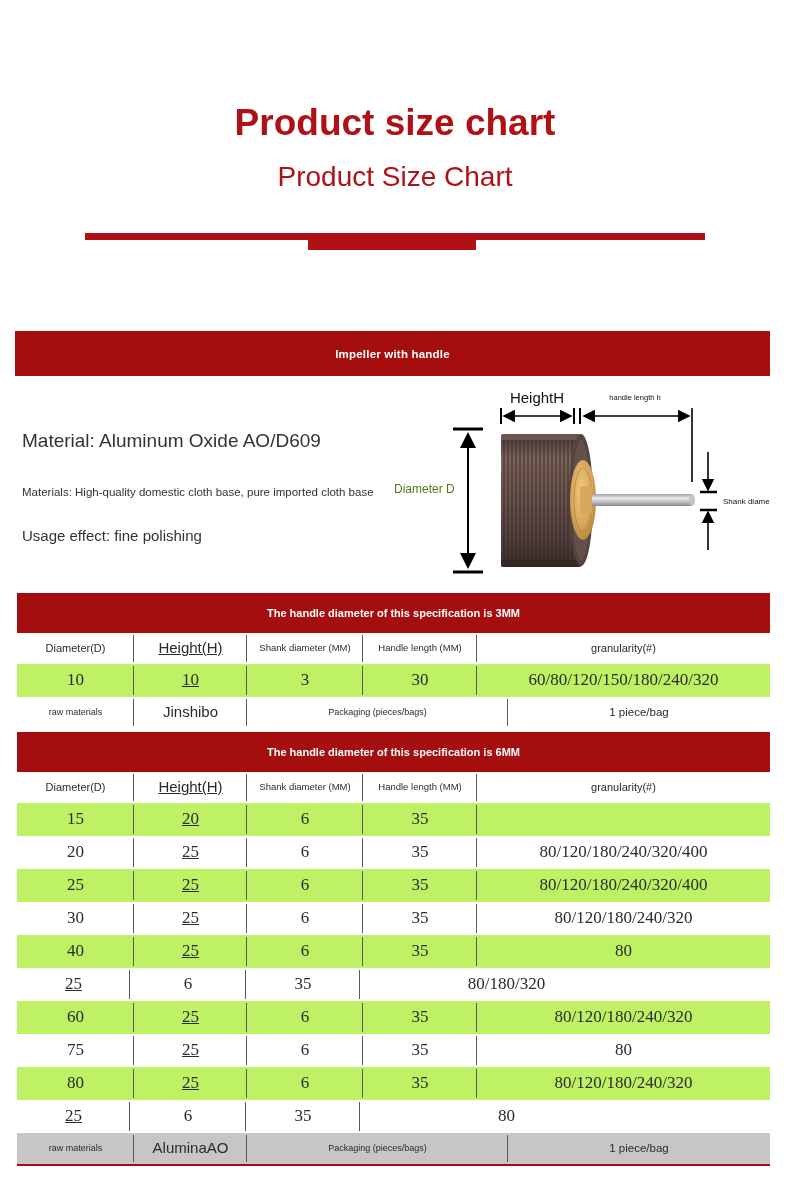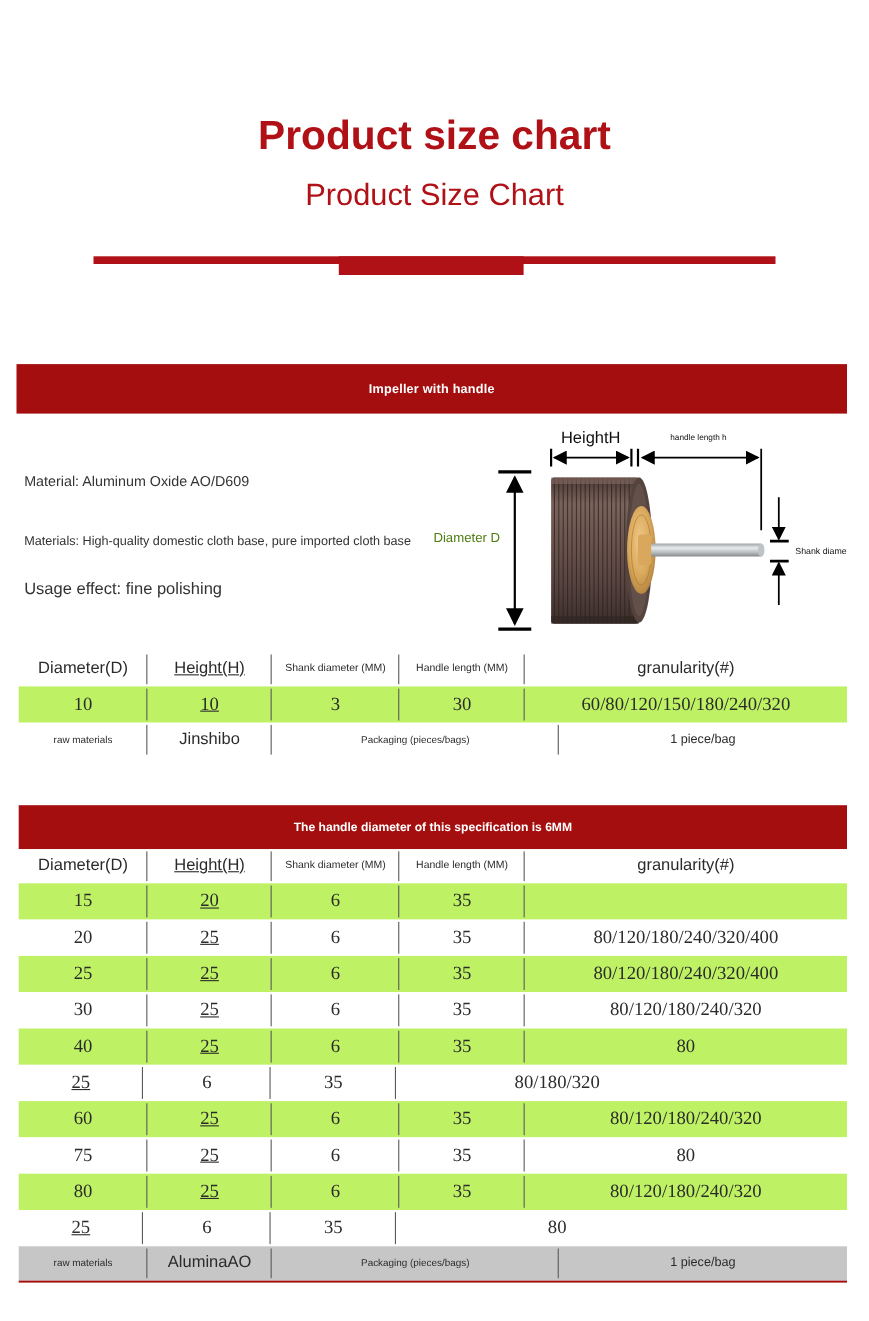--- a/index.html
+++ b/index.html
@@ -73,21 +73,21 @@
   }
 
   
   .info-section {
     position: absolute;
     left: 0; top: 382px;
     width: 790px; height: 200px;
   }
   .info-text { position: absolute; left: 22px; top: 0; width: 400px; }
   .info-line { color: #333333; }
-  .info-line.l1 { position: absolute; top: 48px; left: 0; font-size: 13px; }
+  .info-line.l1 { position: absolute; top: 48px; left: 0; font-size: 19px; }
   .info-line.l2 { position: absolute; top: 104px; left: 0; font-size: 11.5px; }
   .info-line.l3 { position: absolute; top: 145px; left: 0; font-size: 15px; }
 
   .diam-label {
     position: absolute;
     left: 394px; top: 100px;
     font-size: 12px;
     color: #4d7c0f;
   }
 
@@ -147,21 +147,21 @@
   .sep::after {
     content: "";
     position: absolute;
     right: 0; top: 2px; bottom: 2px;
     width: 1px;
     background: #5a5a5a;
   }
 
   .h-big   { font-size: 15px; }
   .h-small { font-size: 9.5px; }
-  .h-mid   { font-size: 15px; }
+  .h-mid   { font-size: 11px; }
 
   .v-num   { font-size: 17px; font-family: "Liberation Serif", serif; }
   .v-gran  { font-size: 17px; font-family: "Liberation Serif", serif; }
 
   .f-small { font-size: 9px; }
   .f-big   { font-size: 15px; }
   .f-mid   { font-size: 11.5px; }
 
   .tbl-bottom-rule {
     height: 2px;
@@ -281,20 +281,23 @@
         <line x1="268" y1="70" x2="268" y2="108" stroke="#000" stroke-width="1.6" marker-end="url(#arrR)"></line>
         <line x1="268" y1="168" x2="268" y2="130" stroke="#000" stroke-width="1.6" marker-end="url(#arrR)"></line>
         <line x1="260" y1="110" x2="277" y2="110" stroke="#000" stroke-width="2.5"></line>
         <line x1="260" y1="128" x2="277" y2="128" stroke="#000" stroke-width="2.5"></line>
         <text x="283" y="122" font-family="Liberation Sans, sans-serif" font-size="8" fill="#111">Shank diameter d</text>
       </svg>
     </div>
   </div>
 
   <div class="spec-table" id="table-3mm">
+    <div class="tbl-banner">
+      <span class="label">The handle diameter of this specification is 3MM</span>
+    </div>
 
     <div class="trow head">
       <div class="cell c1 sep h-mid">Diameter(D)</div>
       <div class="cell c2 sep h-big">Height(H)</div>
       <div class="cell c3 sep h-small">Shank diameter (MM)</div>
       <div class="cell c4 sep h-small">Handle length (MM)</div>
       <div class="cell c5 h-mid">granularity(#)</div>
     </div>
 
     <div class="trow data gray">

